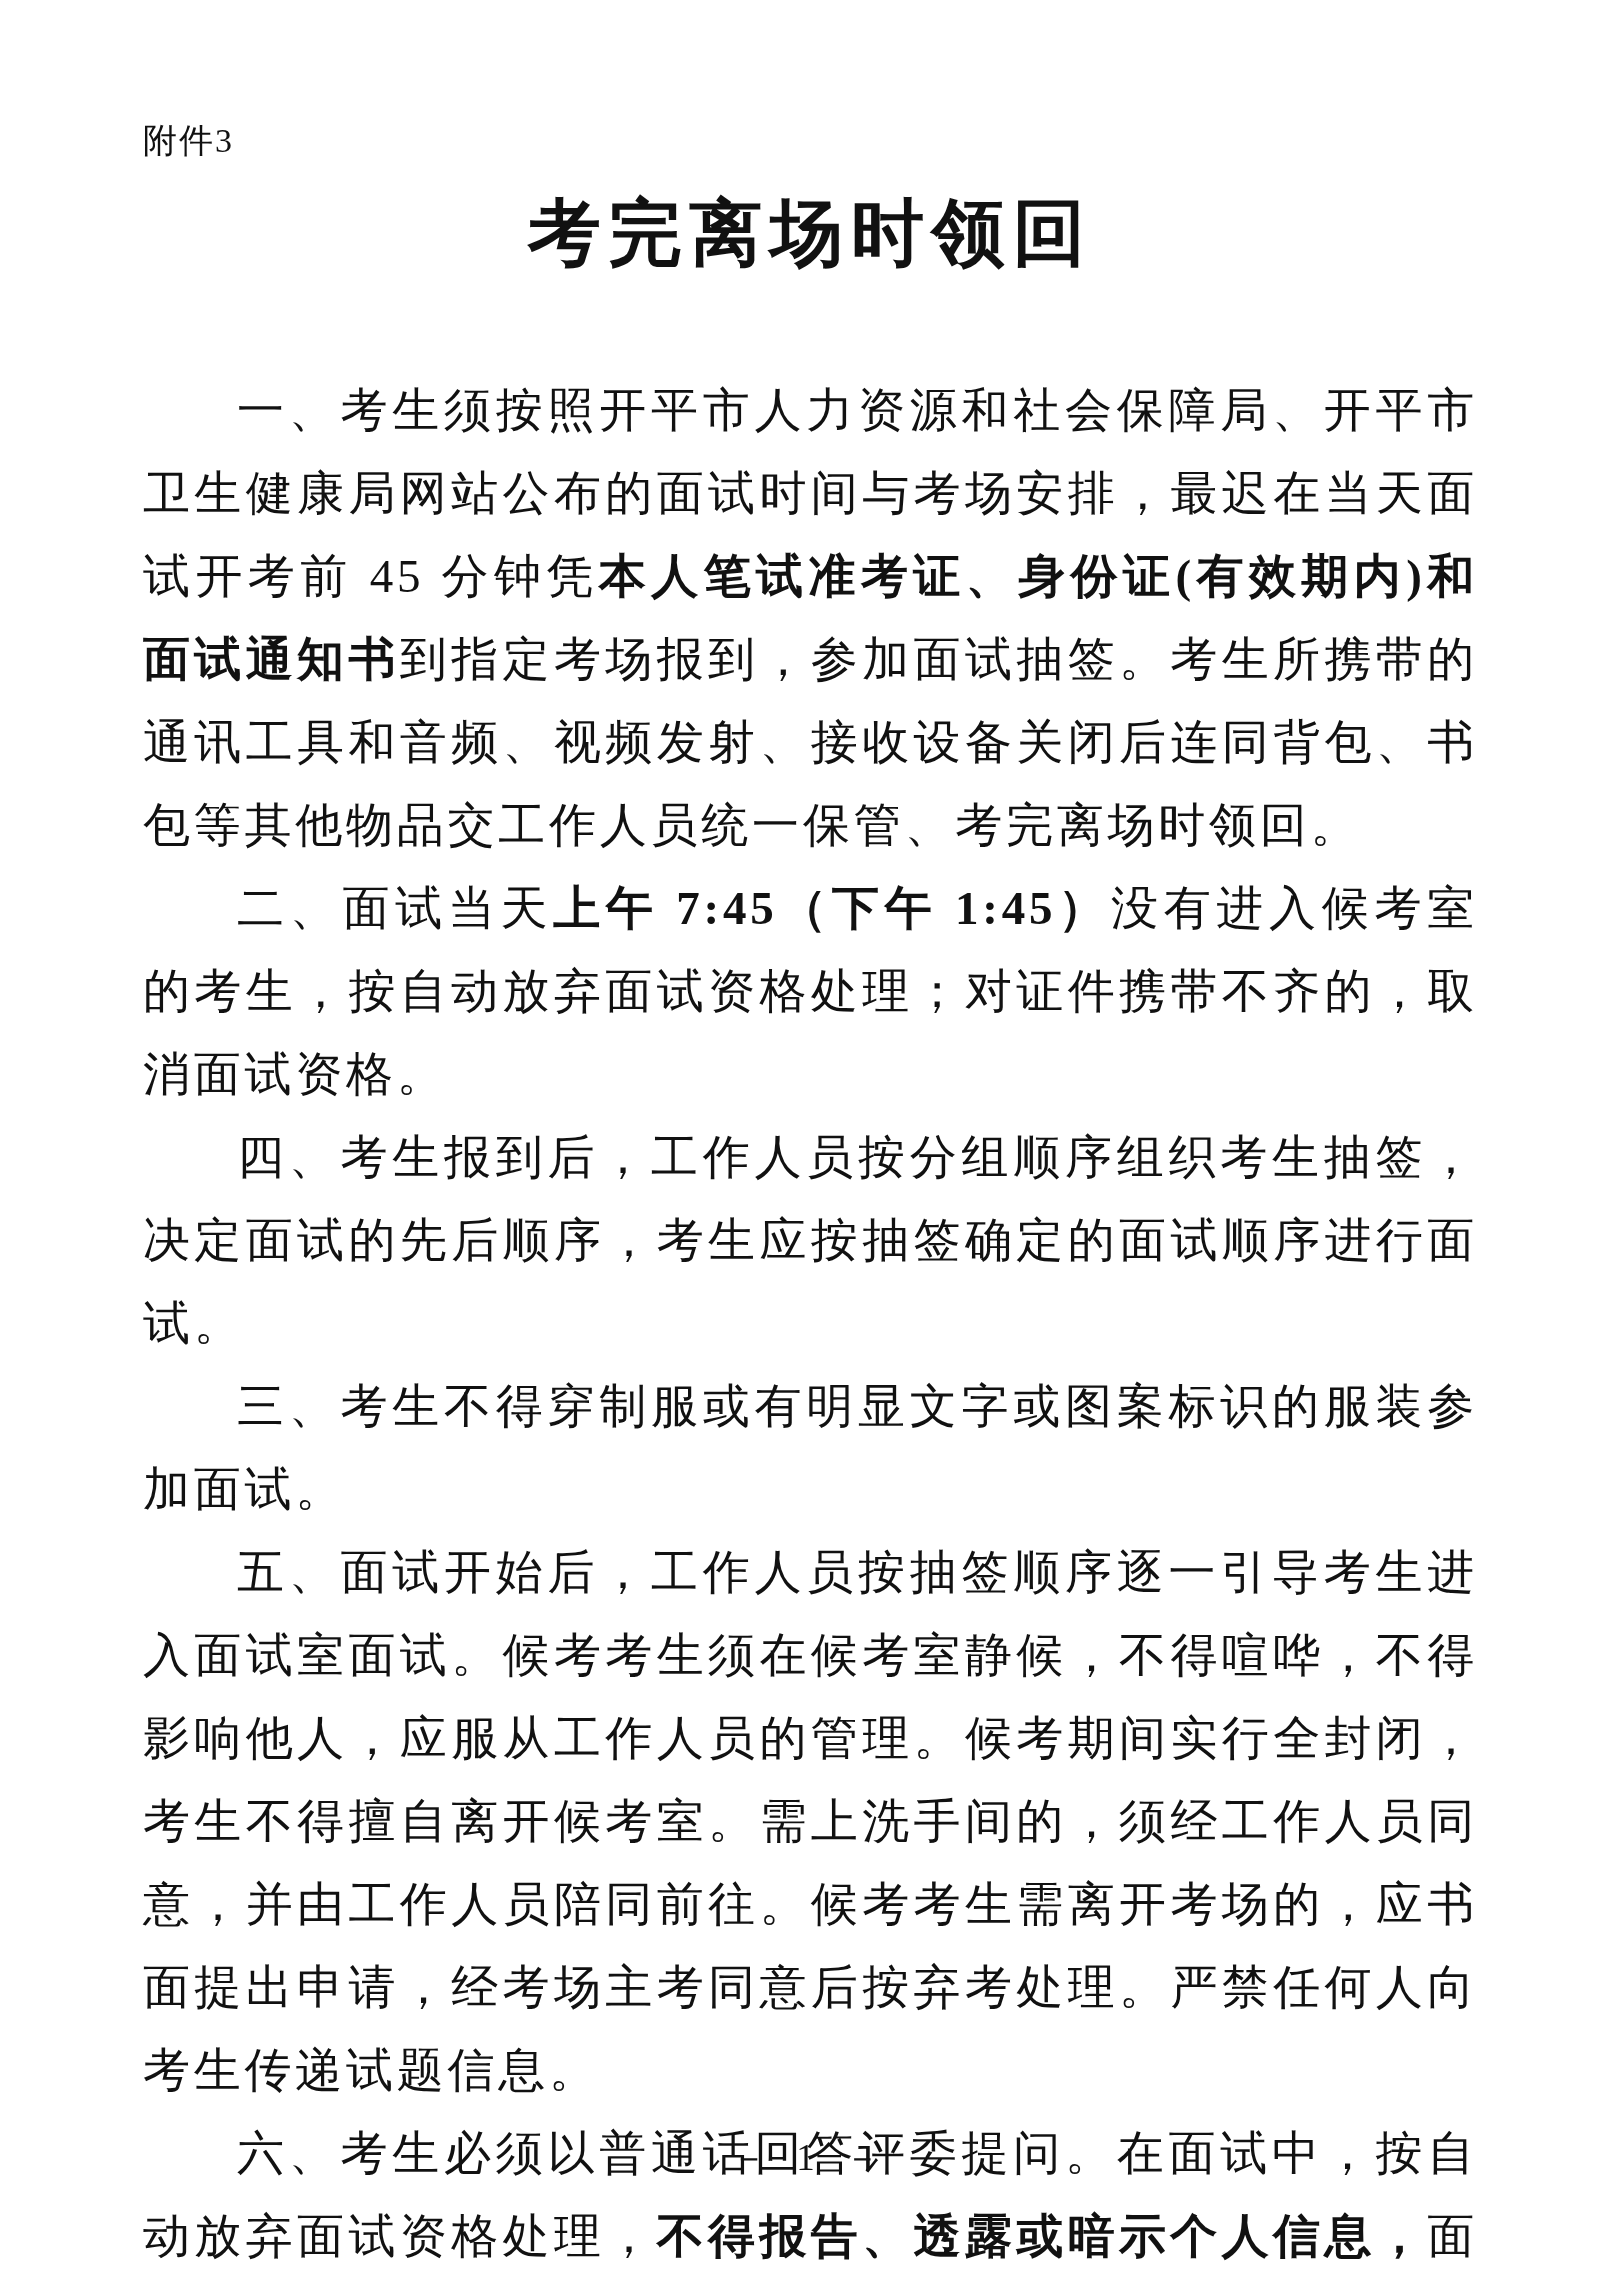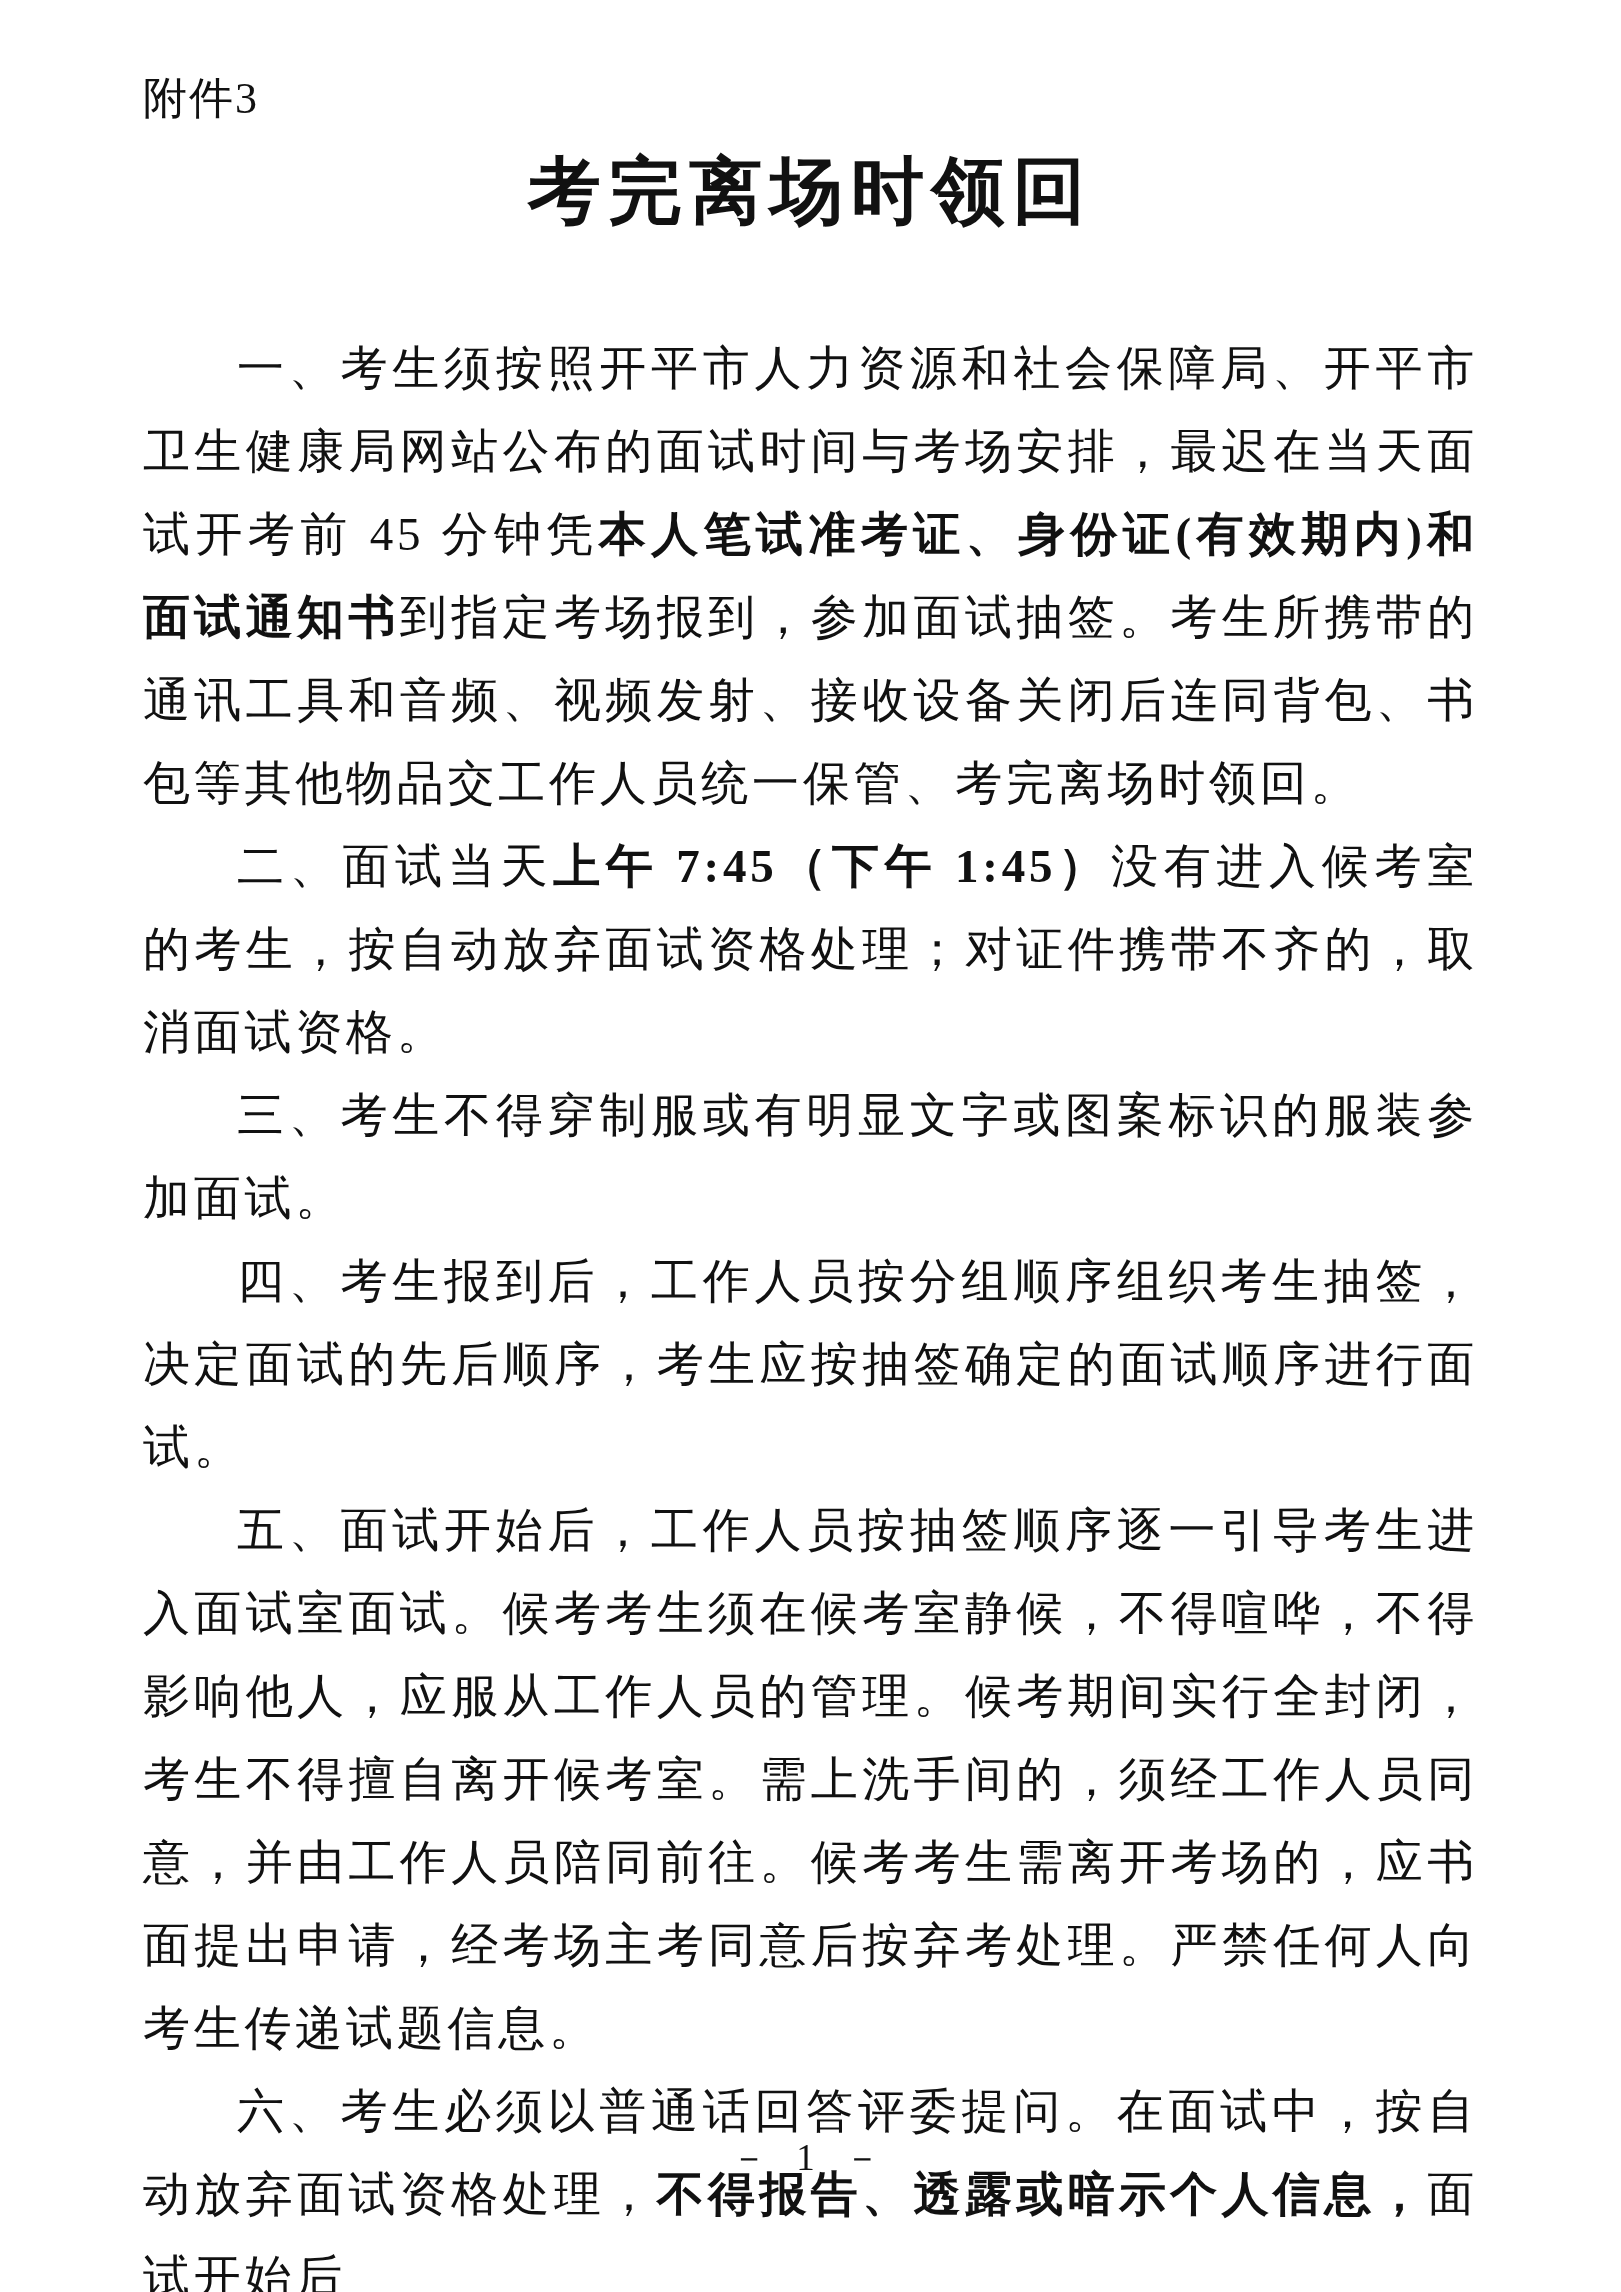--- a/index.html
+++ b/index.html
@@ -13,22 +13,22 @@
     height: 2293px;
     margin: 0 auto;
     background: #ffffff;
     box-sizing: border-box;
     padding: 0 143px;
     font-family: "Liberation Serif", "DejaVu Serif", serif;
     color: #111111;
     overflow: hidden;
   }
   .attachment {
-    padding-top: 76px;
-    font-size: 44px;
+    padding-top: 118px;
+    font-size: 34px;
     line-height: 45px;
     letter-spacing: 2px;
   }
   .doc-title {
     margin: 25.5px 0 0 0;
     text-align: center;
     font-size: 73px;
     line-height: 90px;
     font-weight: bold;
     letter-spacing: 7.8px;
@@ -68,23 +68,23 @@
   <div class="attachment">附件3</div>
 
   <h1 class="doc-title">考完离场时领回</h1>
 
   <div class="doc-body">
 
     <p><span>一、考生须按照开平市人力资源和社会保障局、开平市卫生健康局网站公布的面试时间与考场安排，最迟在当天面试开考前 45 分钟凭</span><b>本人笔试准考证、身份证(有效期内)和面试通知书</b><span>到指定考场报到，参加面试抽签。考生所携带的通讯工具和音频、视频发射、接收设备关闭后连同背包、书包等其他物品交工作人员统一保管、考完离场时领回。</span></p>
 
     <p><span>二、面试当天</span><b>上午 7:45（下午 1:45）</b><span>没有进入候考室的考生，按自动放弃面试资格处理；对证件携带不齐的，取消面试资格。</span></p>
 
+    <p><span>四、考生报到后，工作人员按分组顺序组织考生抽签，决定面试的先后顺序，考生应按抽签确定的面试顺序进行面试。</span></p>
+
     <p><span>三、考生不得穿制服或有明显文字或图案标识的服装参加面试。</span></p>
-
-    <p><span>四、考生报到后，工作人员按分组顺序组织考生抽签，决定面试的先后顺序，考生应按抽签确定的面试顺序进行面试。</span></p>
 
     <p><span>五、面试开始后，工作人员按抽签顺序逐一引导考生进入面试室面试。候考考生须在候考室静候，不得喧哗，不得影响他人，应服从工作人员的管理。候考期间实行全封闭，考生不得擅自离开候考室。需上洗手间的，须经工作人员同意，并由工作人员陪同前往。候考考生需离开考场的，应书面提出申请，经考场主考同意后按弃考处理。严禁任何人向考生传递试题信息。</span></p>
 
     <p><span>六、考生必须以普通话回答评委提问。在面试中，按自动放弃面试资格处理，</span><b>不得报告、透露或暗示个人信息，</b><span>面试开始后</span></p>
 
   </div>
 
   <div class="page-footer">－ 1 －</div>
 
 </div>

